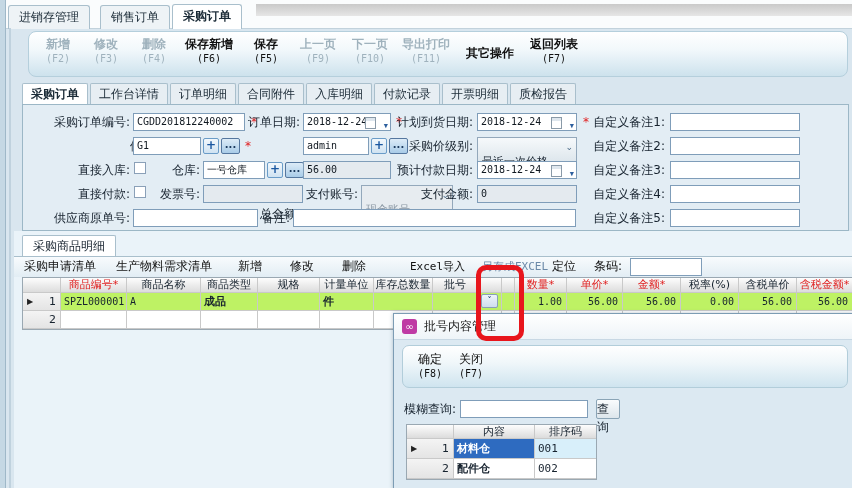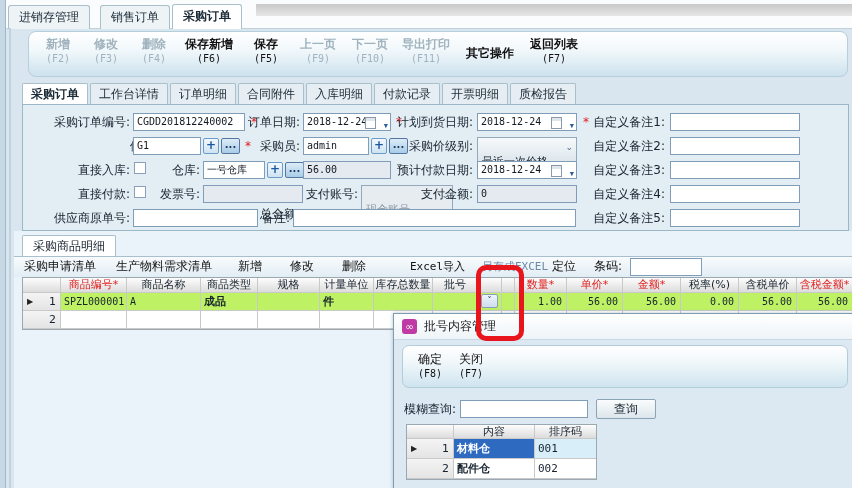--- a/index.html
+++ b/index.html
@@ -71,22 +71,22 @@
           box-shadow:0 0 4px rgba(60,90,110,.35);}
   .dtitle{position:absolute;left:0;top:0;width:100%;height:25px;background:linear-gradient(#ffffff,#eef4f8);
           border-bottom:1px solid #c8d8e4;}
   .dicon{position:absolute;left:8px;top:5px;width:15px;height:15px;border-radius:3px;background:#bf3aa4;
          color:#fff;font-size:10px;line-height:15px;text-align:center;}
   .dtitletext{position:absolute;left:30px;top:0;height:25px;line-height:25px;color:#1a1a1a;}
   .dtoolbar{position:absolute;left:8px;top:31px;width:444px;height:41px;border:1px solid #b2cdda;border-radius:7px;
             background:linear-gradient(#ffffff,#f0f7fa 40%,#cfe4ef);}
   .dtb{position:absolute;top:4px;height:32px;text-align:center;color:#111;}
   .dtb .k{display:block;font-size:10px;font-family:"DejaVu Sans Mono",monospace;}
-  .qbtn{position:absolute;left:202px;top:85px;width:60px;height:20px;box-sizing:border-box;border:1px solid #8aa4b6;border-radius:2px;
-        background:linear-gradient(#fafcfd,#dde6ec);text-align:center;line-height:18px;}
+  .qbtn{position:absolute;left:202px;top:85px;width:24px;height:20px;box-sizing:border-box;border:1px solid #8aa4b6;border-radius:2px;
+        background:linear-gradient(#fafcfd,#dde6ec);line-height:18px;}
   .dgrid{position:absolute;left:12px;top:110px;border:1px solid #9aa8b2;background:#fff;}
   .dgrid .gc{font-size:11px;}
   .dgrid .ghead .gc{height:14px;line-height:13px;}
   .dgrid .gbody .gc{height:20px;line-height:19px;}
   .cellsel{background:#2e6bc0;color:#fff;}
   .cellcy{background:#d8effa;}
   .arrow{font-size:8px;color:#222;}
 </style>
 </head>
 <body>
@@ -134,21 +134,20 @@
   <div class="inp" style="left:477px;width:100px;top:113px;"><span>2018-12-24</span><span class="dateico"></span><span class="datearr">▼</span></div>
   <div class="star" style="left:583px;top:112px;">*</div>
   <div class="lbl" style="left:565px;width:100px;top:112px;">自定义备注1:</div>
   <div class="inp" style="left:670px;width:130px;top:113px;"></div>
 
   <div class="lbl" style="left:0;width:130px;top:136px;padding-left:40px;">供应商:</div>
   <div class="inp" style="left:133px;width:68px;top:137px;">G1</div>
   <div class="pbtn" style="left:203px;top:138px;">+</div>
   <div class="dbtn" style="left:221px;top:138px;">...</div>
   <div class="star" style="left:245px;top:136px;">*</div>
-  <div class="lbl" style="left:180px;width:120px;top:136px;">采购员:</div>
   <div class="inp" style="left:303px;width:66px;top:137px;">admin</div>
   <div class="pbtn" style="left:371px;top:138px;">+</div>
   <div class="dbtn" style="left:389px;top:138px;">...</div>
   <div class="lbl" style="left:373px;width:100px;top:136px;">采购价级别:</div>
   <div class="selbox" style="left:477px;width:100px;top:137px;"><span>最近一次价格</span><span class="chev">⌄</span></div>
   <div class="lbl" style="left:565px;width:100px;top:136px;">自定义备注2:</div>
   <div class="inp" style="left:670px;width:130px;top:137px;"></div>
 
   <div class="lbl" style="left:0;width:130px;top:160px;">直接入库:</div>
   <div class="cb" style="left:134px;top:162px;"></div>

